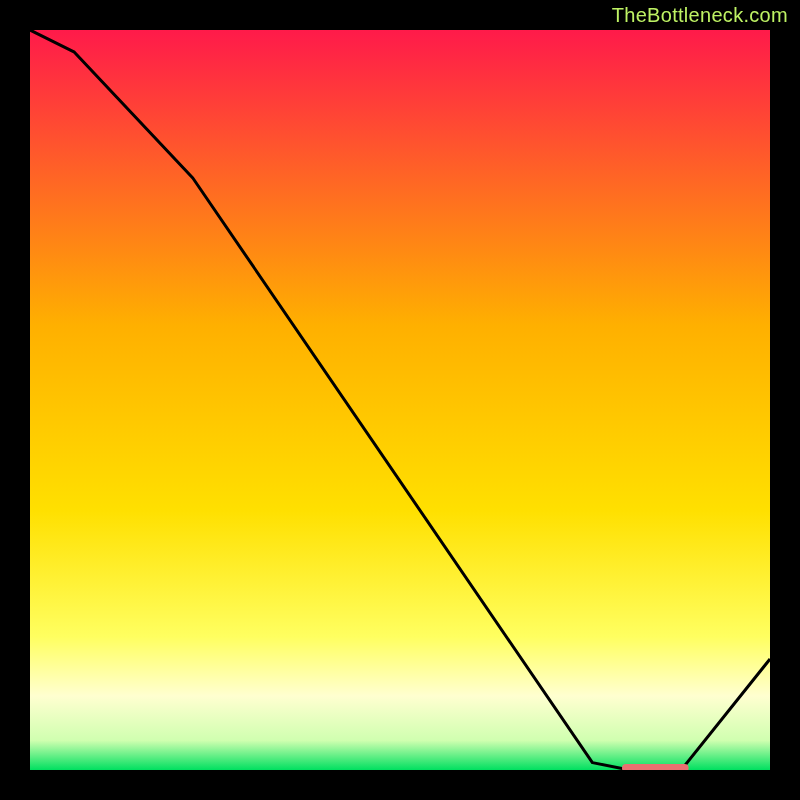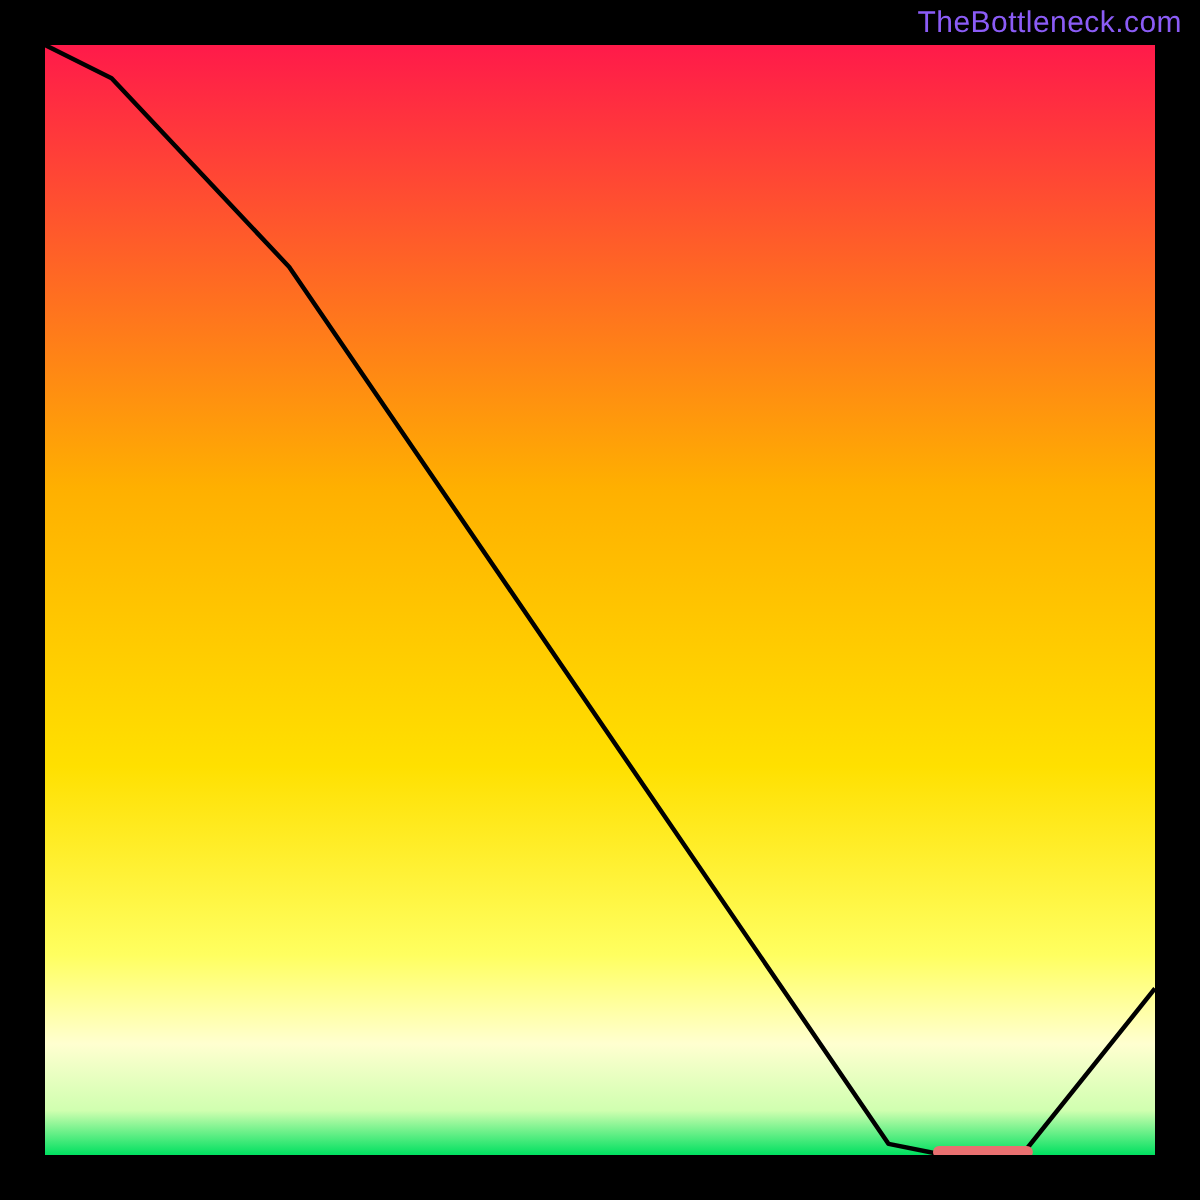--- a/index.html
+++ b/index.html
@@ -14,21 +14,21 @@
   .outer {
     width: 800px;
     height: 800px;
     background: #000;
     position: relative;
   }
   .watermark {
     position: absolute;
     top: 4px;
     right: 12px;
-    color: #8b5cf6;
+    color: #bef264;
     font-size: 20px;
     font-weight: 500;
     letter-spacing: 0.3px;
   }
   .plot-area {
     position: absolute;
     left: 30px;
     top: 30px;
     width: 740px;
     height: 740px;

